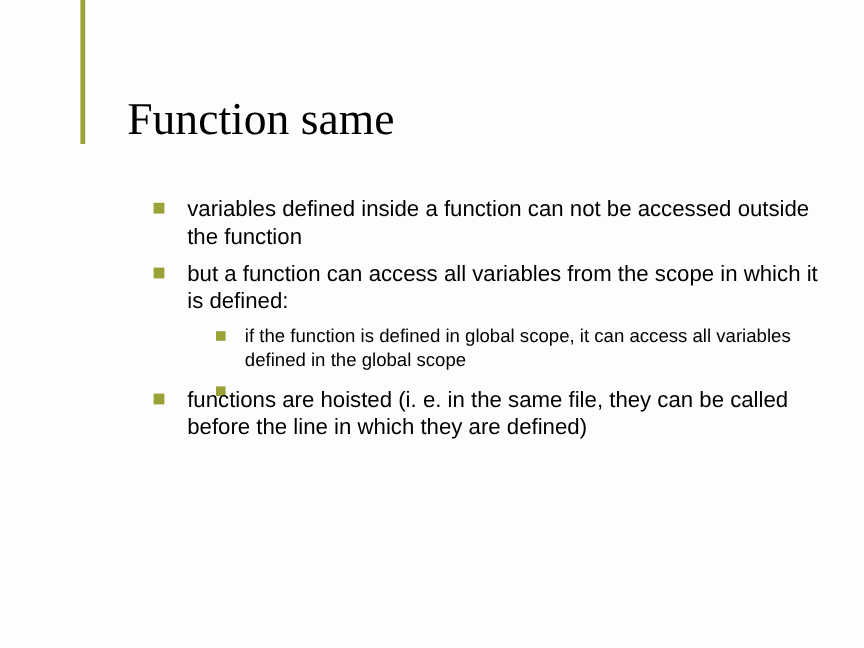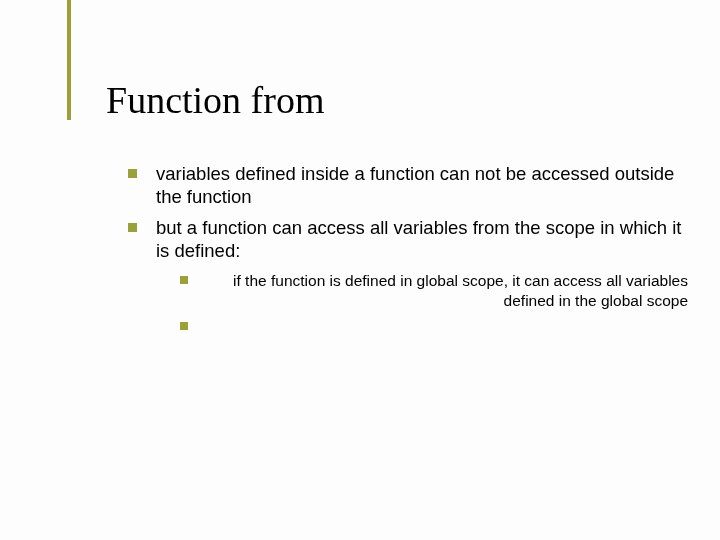--- a/index.html
+++ b/index.html
@@ -58,38 +58,37 @@
     margin: 8px 0 10px 0;
     padding: 0 0 0 24px;
     font-size: 15.5px;
     font-family: Arial, Helvetica, sans-serif;
     line-height: 1.3;
   }
   ul.sub > li {
     position: relative;
     padding-left: 24px;
     margin-bottom: 6px;
-    text-align: right;
   }
   .sq {
     position: absolute;
     left: 0;
     width: 9px;
     height: 9px;
     background: #9aa237;
   }
   ul.top > li > .sq { top: 7px; }
   ul.sub > li > .sq { top: 5px; width: 8px; height: 8px; }
 </style>
 </head>
 <body>
 
 <div class="slide">
   <div class="accent-bar"></div>
-  <div class="title">Function from</div>
+  <div class="title">Function same</div>
 
   <div class="body">
     <ul class="top">
 
       <li>
         <span class="sq"></span>
         <span>variables defined inside a function can not be accessed outside the function</span>
       </li>
 
       <li>
@@ -100,16 +99,20 @@
           <li>
             <span class="sq"></span>
             <span>if the function is defined in global scope, it can access all variables defined in the global scope</span>
           </li>
           <li>
             <span class="sq"></span>
           </li>
         </ul>
       </li>
 
+      <li>
+        <span class="sq"></span>
+        <span>functions are hoisted (i. e. in the same file, they can be called before the line in which they are defined)</span>
+      </li>
 
     </ul>
   </div>
 </div>
 
 </body></html>

